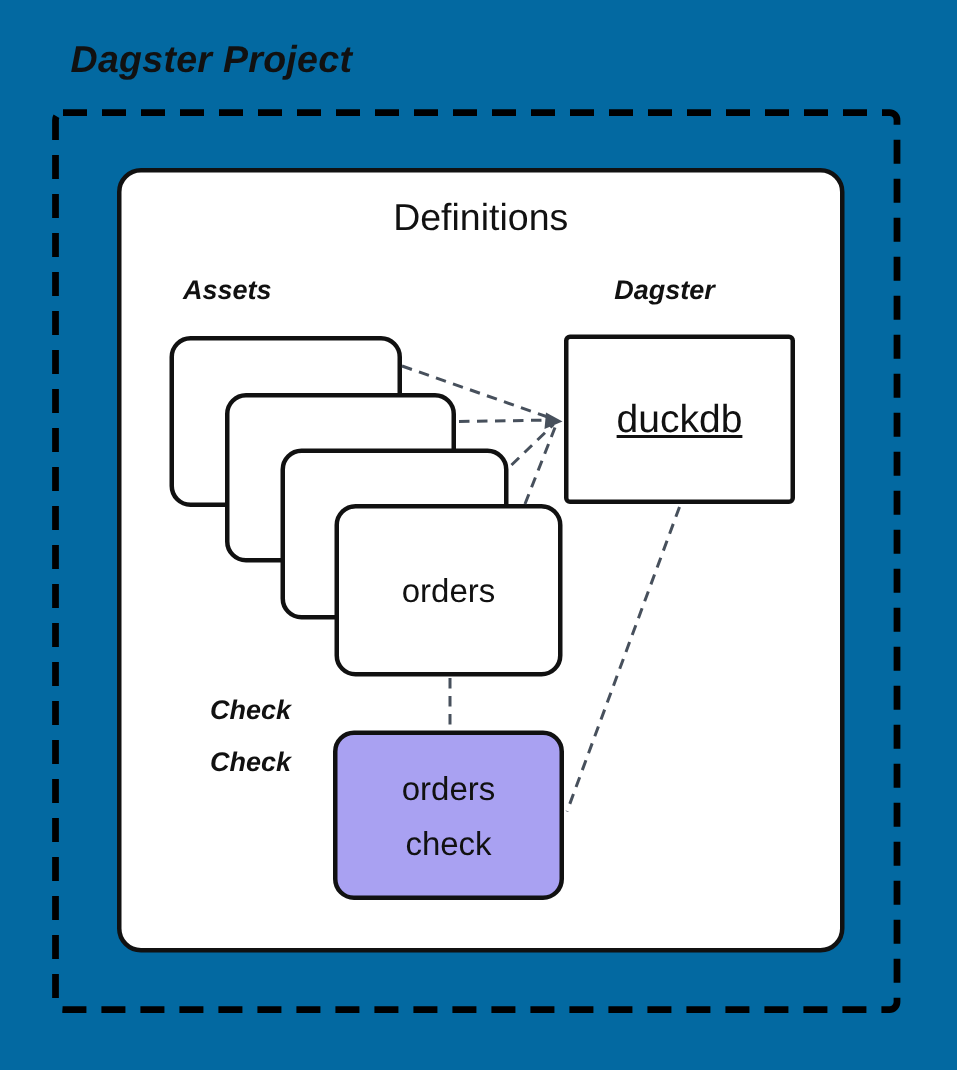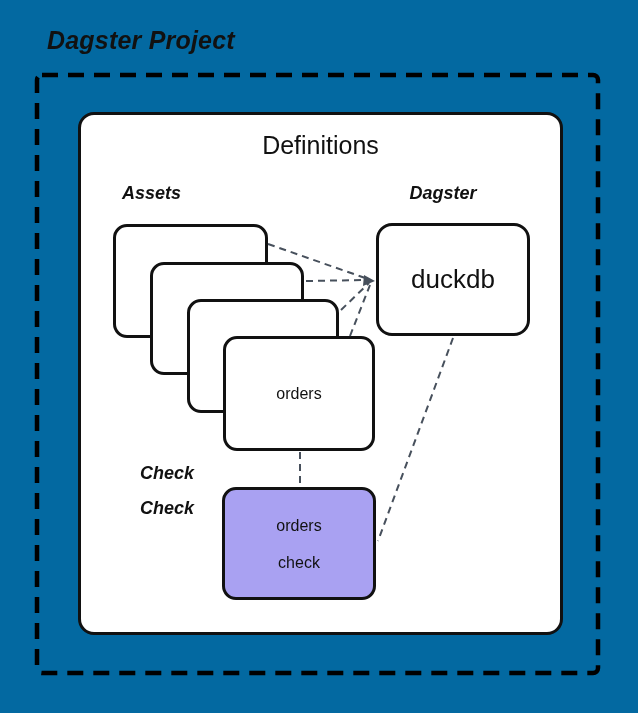--- a/index.html
+++ b/index.html
@@ -59,34 +59,35 @@
   }
   .card1 { left: 113px; top: 224px; width: 155px; height: 114px; z-index: 1; }
   .card2 { left: 150px; top: 262px; width: 154px; height: 113px; z-index: 2; }
   .card3 { left: 187px; top: 299px; width: 152px; height: 114px; z-index: 3; }
   .card4 {
     left: 223px; top: 336px; width: 152px; height: 115px; z-index: 4;
     display: flex; align-items: center; justify-content: center;
   }
   .node-text {
     text-align: center;
-    font-size: 16px;
+    font-size: 22px;
     line-height: 37px;
     font-weight: 400;
   }
   .duckdb-box {
     position: absolute;
     left: 376px; top: 223px; width: 154px; height: 113px;
     background: #ffffff;
     border: 3.5px solid #111111;
-    border-radius: 16px;
+    border-radius: 4px;
     box-sizing: border-box;
     display: flex; align-items: center; justify-content: center;
     font-size: 26px;
     z-index: 4;
+    text-decoration: underline;
   }
   .orders-check-box {
     position: absolute;
     left: 222px; top: 487px; width: 154px; height: 113px;
     border: 3.5px solid #111111;
     border-radius: 14px;
     box-sizing: border-box;
     display: flex; align-items: center; justify-content: center;
     z-index: 4;
   }

